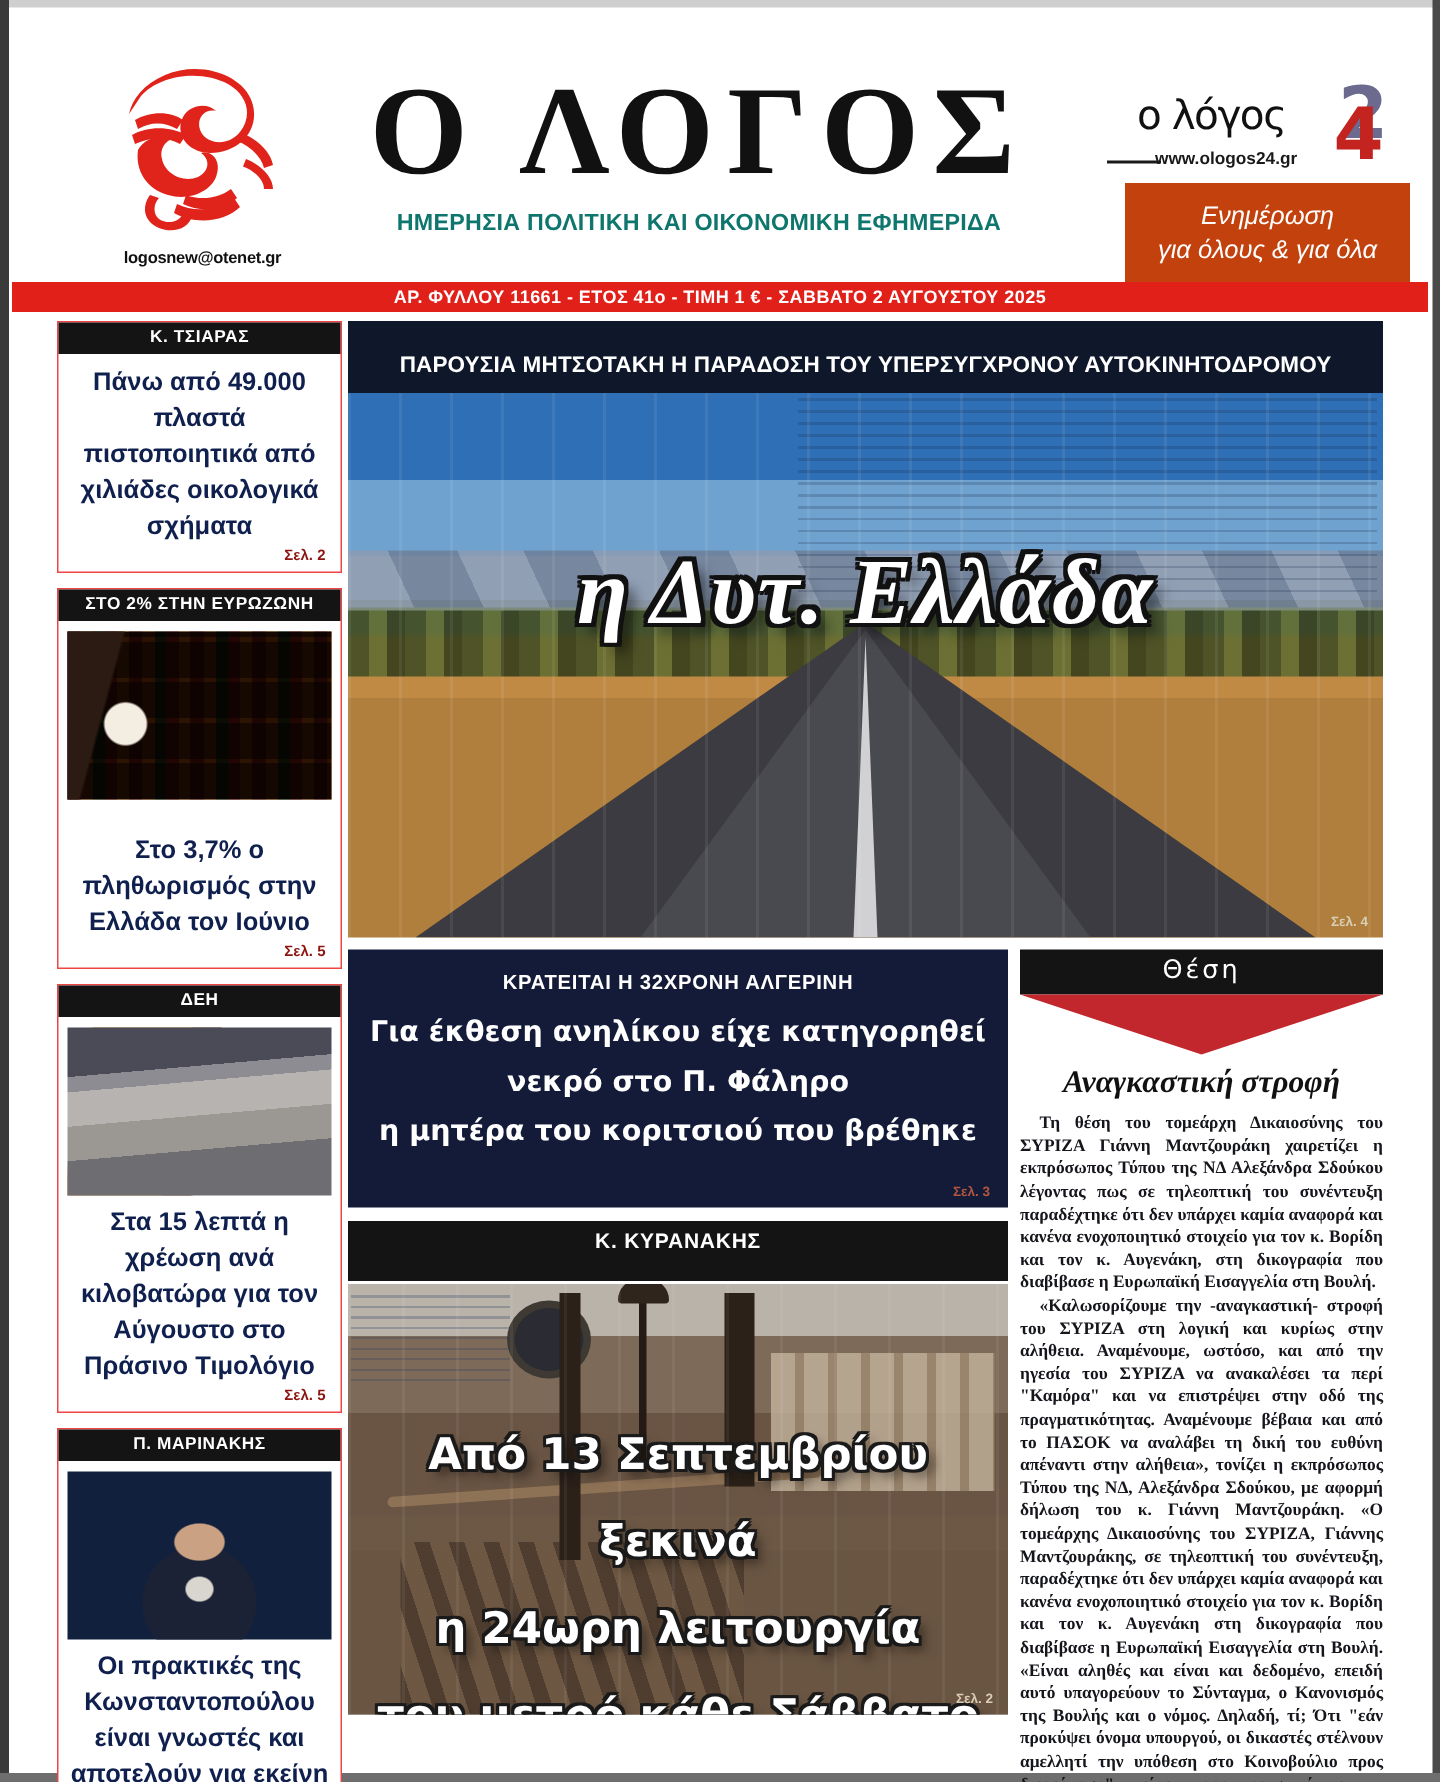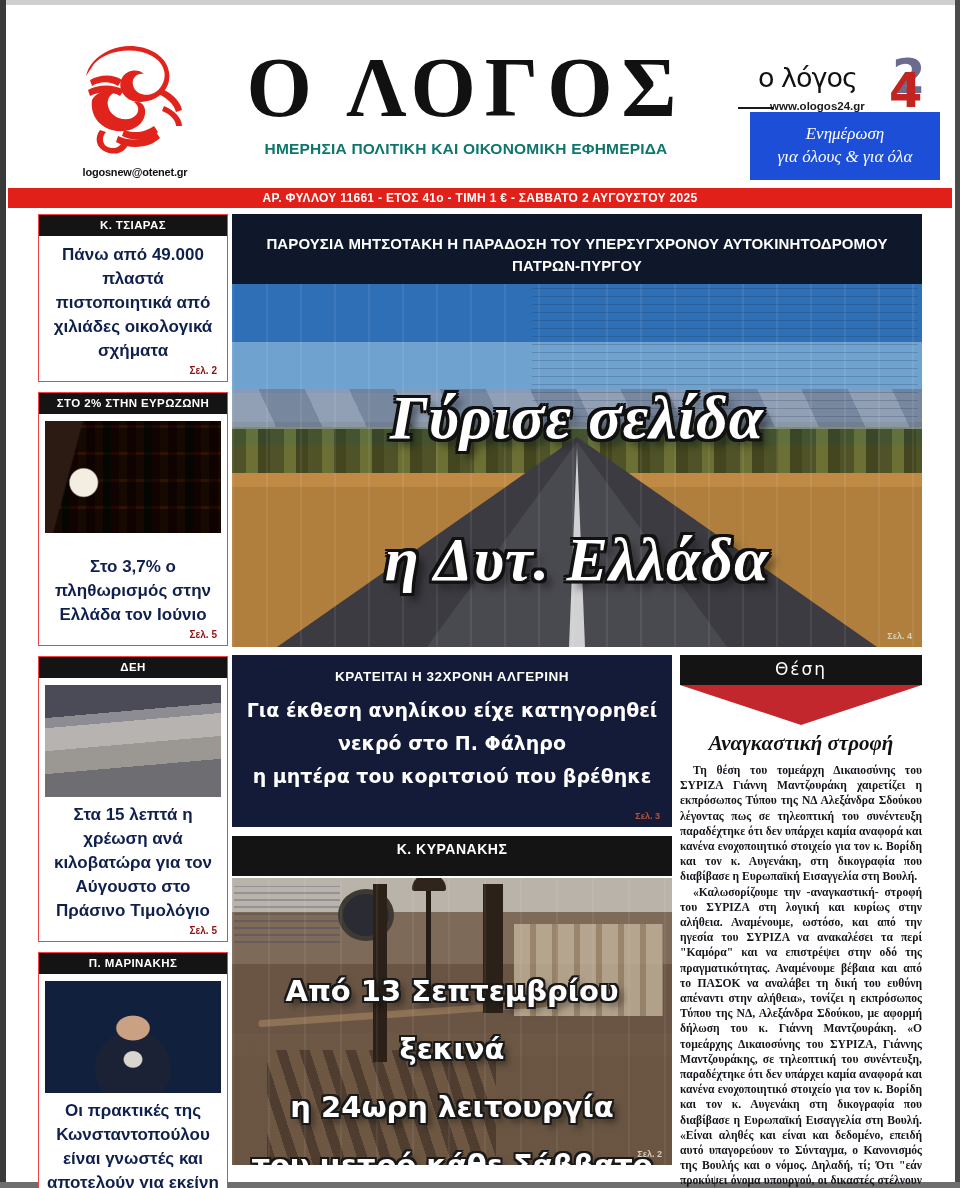--- a/index.html
+++ b/index.html
@@ -29,23 +29,23 @@
   .brandbox{position:absolute;left:742px;top:50px;width:190px;}
   .brand-logo{position:relative;height:52px;}
   .brand-word{position:absolute;left:8px;top:6px;font-size:27px;color:#111;
      font-family:"DejaVu Sans",sans-serif;letter-spacing:-1px;}
   .brand-2{position:absolute;left:142px;top:-4px;font-size:48px;font-weight:bold;
      color:#6c6a8e;font-family:"DejaVu Sans",sans-serif;line-height:48px;}
   .brand-4{position:absolute;left:139px;top:10px;font-size:48px;font-weight:bold;
      color:#c3241f;font-family:"DejaVu Sans",sans-serif;line-height:48px;}
   .brand-url{position:absolute;left:20px;top:44px;font-size:11.5px;font-weight:bold;color:#1a1a1a;}
   .brand-rule{position:absolute;left:-12px;top:51px;width:36px;height:2px;background:#1a1a1a;}
-  .brand-slogan{margin-top:4px;background:#1d4ed8;color:#fff;text-align:center;
+  .brand-slogan{margin-top:14px;background:#c2410c;color:#fff;text-align:center;
      padding:10px 6px 12px;font-style:italic;font-size:17px;line-height:23px;
-     font-family:Liberation Serif, serif;}
+     font-family:Liberation Sans, sans-serif;}
 
   
   .redbar{position:absolute;left:8px;top:188px;width:944px;height:20px;
      background:#e2201a;color:#fff;text-align:center;font-size:12px;font-weight:bold;
      line-height:20px;letter-spacing:.3px;}
 
   
   .col-left{position:absolute;left:38px;top:214px;width:190px;}
   .col-main{position:absolute;left:232px;top:214px;width:690px;}
 
@@ -256,33 +256,31 @@
         <div class="card-txt" style="margin-top:6px">Οι πρακτικές της Κωνσταντοπούλου είναι γνωστές και αποτελούν για εκείνη «άλλη μια μέρα στη δουλειά»</div>
 
       </div>
     </div>
   </div>
 
   <div class="col-main">
 
     <div class="kicker">
       <div>ΠΑΡΟΥΣΙΑ ΜΗΤΣΟΤΑΚΗ Η ΠΑΡΑΔΟΣΗ ΤΟΥ ΥΠΕΡΣΥΓΧΡΟΝΟΥ ΑΥΤΟΚΙΝΗΤΟΔΡΟΜΟΥ</div>
-      <div>ΠΑΤΡΩΝ-ΠΥΡΓΟΥ</div>
     </div>
 
     <div class="hero">
       <div class="hero-mtn"></div>
       <div class="hero-trees"></div>
       <div class="hero-road"></div>
       <div class="hero-road2"></div>
       <div class="hero-lane"></div>
       <div class="hero-ghost"></div>
       <div class="hero-scan"></div>
       <div class="hero-head">
-        <span>Γύρισε σελίδα</span>
         <span class="l2">η Δυτ. Ελλάδα</span>
       </div>
       <div class="hero-pg">Σελ. 4</div>
     </div>
 
     <div class="lower">
 
       <div class="lower-l">
 
         <div class="navy">

